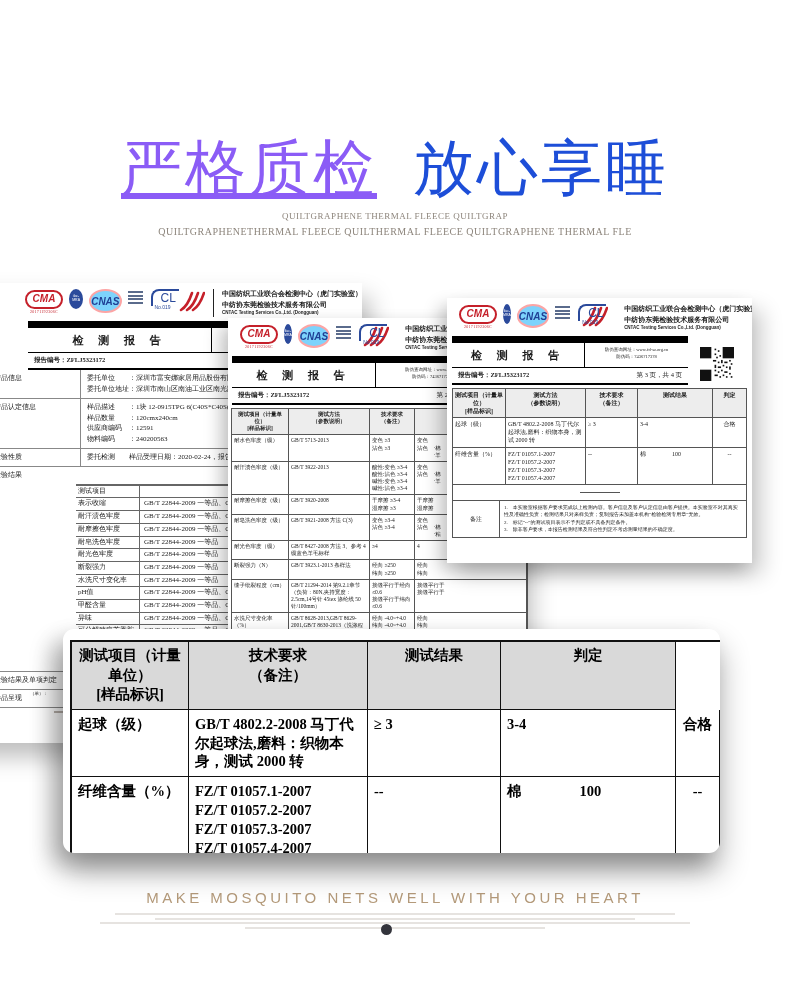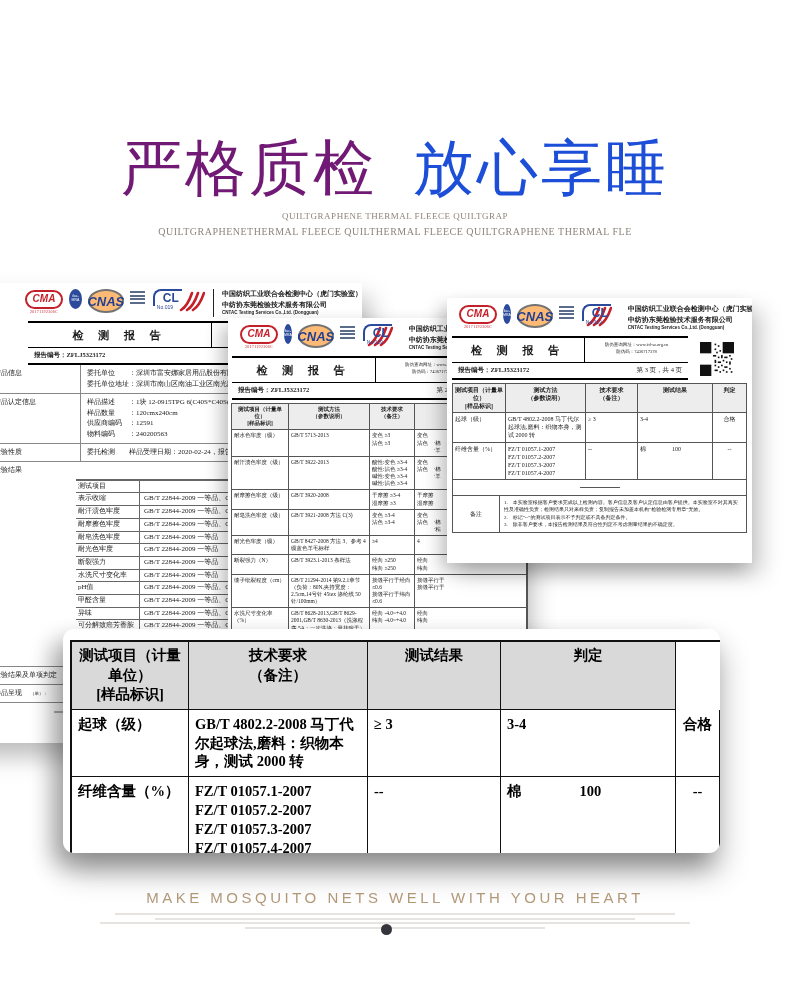--- a/index.html
+++ b/index.html
@@ -1,21 +1,21 @@
 <!DOCTYPE html>
 <html><head>
 <meta charset="utf-8">
 <style>
   html,body{margin:0;padding:0;background:#fff;}
   .page{position:relative;width:790px;height:983px;background:#fff;overflow:hidden;
         font-family:"Liberation Sans",sans-serif;color:#222;}
   
   .hero-title{position:absolute;top:128px;left:0;width:100%;text-align:center;margin:0;
     font-size:61px;font-weight:500;letter-spacing:3px;white-space:nowrap;}
-  .hero-title .gold{color:#701a75;margin-right:36px;}
+  .hero-title .gold{color:#8b5cf6;margin-right:36px;text-decoration:underline;}
   .hero-title .dark{color:#1d4ed8;}
   .hero-sub{position:absolute;left:0;width:100%;text-align:center;margin:0;
     font-family:"Liberation Serif",serif;color:#8d857c;letter-spacing:.5px;}
   .sub1{top:211px;font-size:9px;}
   .sub2{top:226px;font-size:10px;}
   
   .paper{position:absolute;background:#fff;overflow:hidden;color:#1b1b1b;
     font-family:"Liberation Serif",serif;}
   .p1{left:-58px;top:283px;width:420px;height:460px;z-index:1;
       box-shadow:8px 14px 22px rgba(0,0,0,.26);}
@@ -29,35 +29,35 @@
   .logo-row{display:flex;align-items:flex-start;gap:6px;}
   .p1 .logo-row{margin:6px 0 4px 83px;}
   .p2 .logo-row,.p3 .logo-row{margin:6px 0 4px 12px;}
   .cma{width:42px;text-align:center;line-height:1;}
   .cma .oval{display:inline-block;width:34px;height:15px;border:2.5px solid #c5202a;border-radius:10px;
     color:#c5202a;font-weight:700;font-style:italic;font-size:10px;line-height:14px;font-family:"Liberation Sans",sans-serif;}
   .cma .code{display:block;font-size:4px;color:#c5202a;margin-top:1px;letter-spacing:.3px;}
   .circ{border-radius:50%;display:flex;align-items:center;justify-content:center;text-align:center;
     font-family:"Liberation Sans",sans-serif;}
   .ilac{width:20px;height:20px;background:#2b4a9b;color:#fff;font-size:3.5px;line-height:1.1;}
-  .cnas{width:32px;height:20px;border:2px solid #737373;color:#1f3f94;font-weight:700;
-    font-style:italic;font-size:13px;background:#fdba74;}
+  .cnas{width:32px;height:20px;border:2px solid #fca5a5;color:#1f3f94;font-weight:700;
+    font-style:italic;font-size:10px;background:#7dd3fc;}
   .micro{display:flex;flex-direction:column;gap:1.5px;padding-top:2px;}
   .micro i{display:block;width:15px;height:2px;background:#5a6b8c;}
   .fcl{position:relative;width:34px;height:24px;color:#2b4a9b;font-family:"Liberation Sans",sans-serif;}
-  .fcl b{position:absolute;left:2px;top:0;font-size:12px;font-weight:700;padding:0 3px 1px 8px;
+  .fcl b{position:absolute;left:2px;top:0;font-size:12px;font-weight:400;padding:0 3px 1px 8px;
     border-top:2.5px solid #2b4a9b;border-left:2.5px solid #2b4a9b;border-top-left-radius:8px;}
   .fcl em{position:absolute;left:6px;top:15px;font-size:5px;font-style:normal;}
   .swoosh{flex:0 0 auto;margin-top:1px;}
   .vdiv{width:2px;height:28px;background:#222;margin:0 2px;}
   .org{line-height:1.5;font-weight:700;white-space:nowrap;font-size:7px;
     font-family:"Liberation Sans",sans-serif;}
   .org .en{font-size:4.5px;font-weight:700;}
   
-  .rpt-head{border-top:2px solid #000000;border-bottom:2px solid #000;position:relative;}
+  .rpt-head{border-top:7px solid #000000;border-bottom:2px solid #000;position:relative;}
   .p1 .rpt-head{margin:2px 0 0 86px;width:327px;}
   .p2 .rpt-head{margin:2px 40px 0 4px;}
   .p3 .rpt-head{margin:2px 64px 0 5px;}
   .rh-top{display:flex;border-bottom:1.5px solid #000;}
   .rh-title{flex:0 0 56%;text-align:center;font-weight:700;font-size:11px;letter-spacing:6px;padding:5px 0 4px;}
   .rh-anti{flex:1;border-left:1.5px solid #000;font-size:4.5px;line-height:1.6;padding:3px 3px 2px;text-align:center;}
   .rh-no{display:flex;font-size:6.5px;padding:3px 6px;}
   .rh-no .no{font-weight:700;}
   .rh-no .pg{margin-left:auto;}
   .qr{position:absolute;right:-46px;top:4px;}

